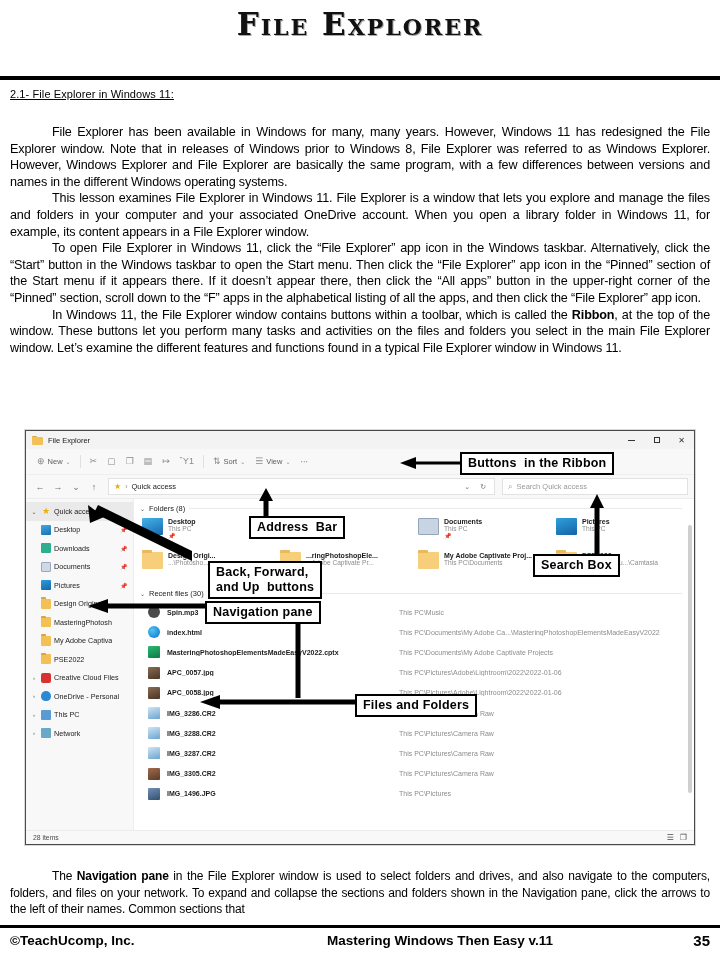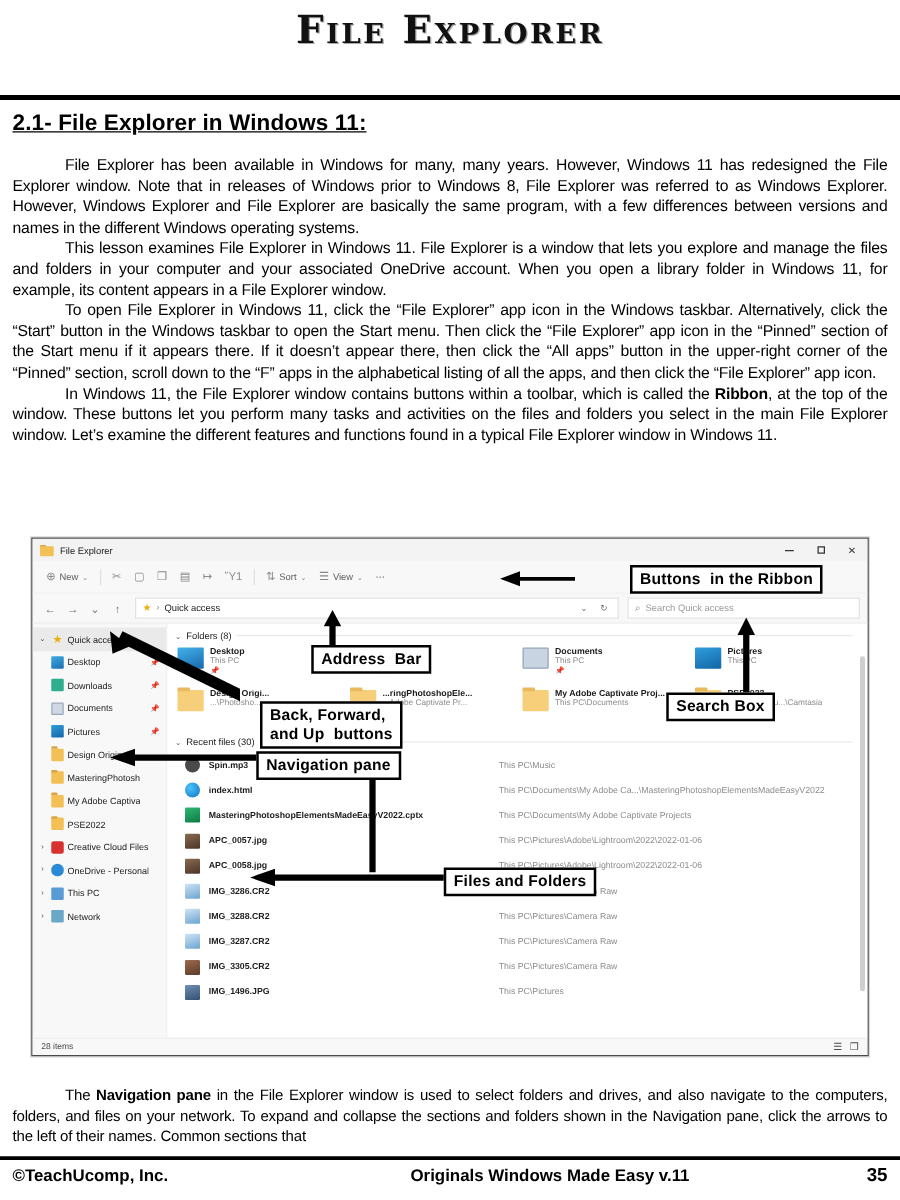--- a/index.html
+++ b/index.html
@@ -23,21 +23,21 @@
     padding-top: 6px;
     color: #111;
     text-shadow: 1px 1px 0 #aaa;
   }
   .rule-top {
     position: absolute; left: 0; right: 0; top: 76px;
     height: 4px; background: #000;
   }
   .section-head {
     position: absolute; left: 10px; top: 88px;
-    font-size: 18px; font-weight: bold;
+    font-size: 11px; font-weight: normal;
     text-decoration: underline;
     letter-spacing: .1px;
   }
 
   
   .body-copy {
     position: absolute; left: 10px; right: 10px; top: 124px;
     font-size: 12.6px; line-height: 16.6px;
     text-align: justify;
     letter-spacing: -.15px;
@@ -600,32 +600,32 @@
     <svg width="16" height="94" viewBox="0 0 16 94">
         <path d="M8 0 L15 14 H10.5 V94 H5.5 V14 H1 Z" fill="#000"></path>
       </svg>
   </div>
   <div class="arrow" style="left:198px; top:694px;">
     <svg width="160" height="16" viewBox="0 0 160 16">
         <path d="M160 5.5 H22 V1 L2 8 L22 15 V10.5 H160 Z" fill="#000"></path>
       </svg>
   </div>
 
-  <div class="callout" style="left:460px; top:452px;margin-left:44px;">Buttons  in the Ribbon</div>
+  <div class="callout" style="left:460px; top:452px;">Buttons  in the Ribbon</div>
   <div class="callout" style="left:213px; top:516px;margin-left:36px;">Address  Bar</div>
   <div class="callout" style="left:533px; top:554px;">Search Box</div>
   <div class="callout" style="left:208px; top:561px; text-align:left;">Back, Forward,
 and Up  buttons</div>
   <div class="callout" style="left:205px; top:601px;">Navigation pane</div>
   <div class="callout" style="left:355px; top:694px;">Files and Folders</div>
 
   <div class="body-copy-2">
     <p><span>The </span><b>Navigation pane</b><span> in the File Explorer window is used to select folders and drives, and also navigate to the computers, folders, and files on your network. To expand and collapse the sections and folders shown in the Navigation pane, click the arrows to the left of their names. Common sections that</span></p>
   </div>
 
   <div class="rule-bot"></div>
   <div class="footer">
     <span class="f-left">©TeachUcomp, Inc.</span>
-    <span class="f-mid">Originals Windows Made Easy v.11</span>
+    <span class="f-mid">Mastering Windows Then Easy v.11</span>
     <span class="f-right">35</span>
   </div>
 
 </div>
 
 </body></html>

